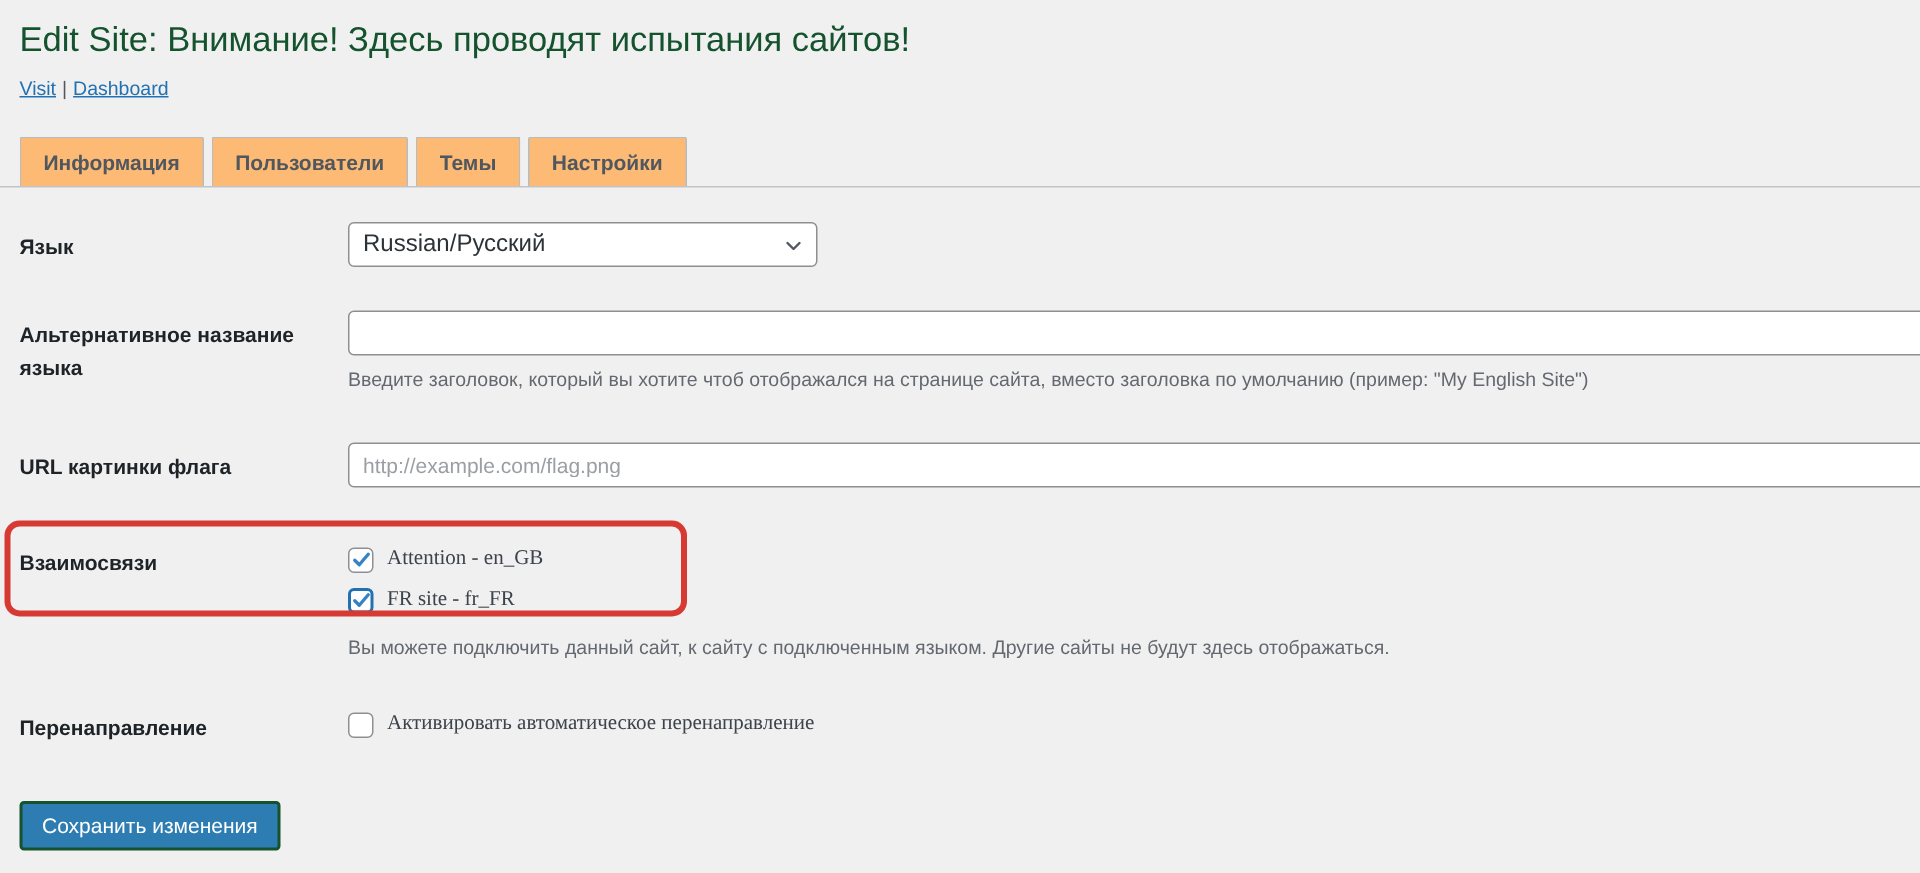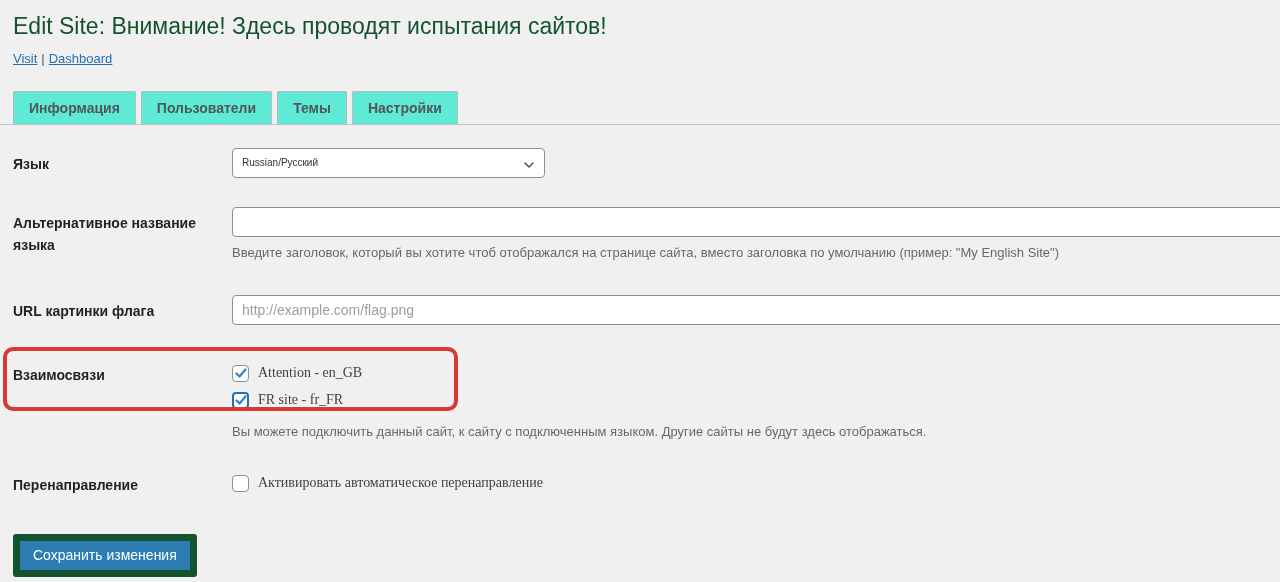--- a/index.html
+++ b/index.html
@@ -16,21 +16,21 @@
   .top-links .sep { margin: 0 4px; color: #50575e; }
 
   .tabs-bar {
     margin-top: 25px;
     padding-left: 13px;
     border-bottom: 1px solid #c3c4c7;
     display: flex;
     align-items: flex-end;
   }
   .tab {
-    background: #5eead4;
+    background: #fdba74;
     border: 1px solid #b9bcbf;
     border-bottom: none;
     margin-right: 5px;
     padding: 8px 15px;
     font-size: 14px;
     font-weight: 600;
     color: #50575e;
     border-radius: 2px 2px 0 0;
     cursor: pointer;
     white-space: nowrap;
@@ -62,21 +62,21 @@
   .row-relationships { margin-bottom: 34px; }
   .row-redirect { margin-bottom: 38px; }
 
   .select-wrap { position: relative; width: 313px; }
   select.lang-select {
     width: 313px; height: 30px;
     border: 1px solid #8c8f94;
     border-radius: 4px;
     background: #fff;
     font-family: "Liberation Sans", sans-serif;
-    font-size: 10px;
+    font-size: 16px;
     color: #2c3338;
     padding: 0 30px 0 9px;
     appearance: none; -webkit-appearance: none; -moz-appearance: none;
   }
   .chevron {
     position: absolute; right: 10px; top: 9px;
     pointer-events: none; color: #50575e;
   }
 
   input.text-input {
@@ -128,21 +128,21 @@
     width: 455px; height: 64px;
     border: 4px solid #d63a33;
     border-radius: 10px;
     pointer-events: none;
     z-index: 5;
   }
 
   .submit-btn {
     display: inline-block;
     background: #2d7db3;
-    border: 7px solid #14532d;
+    border: 2px solid #14532d;
     border-radius: 3px;
     color: #ffffff;
     font-family: "Liberation Sans", sans-serif;
     font-size: 14px;
     padding: 6px 13px 7px;
     cursor: pointer;
   }
 </style>
 </head>
 <body>

